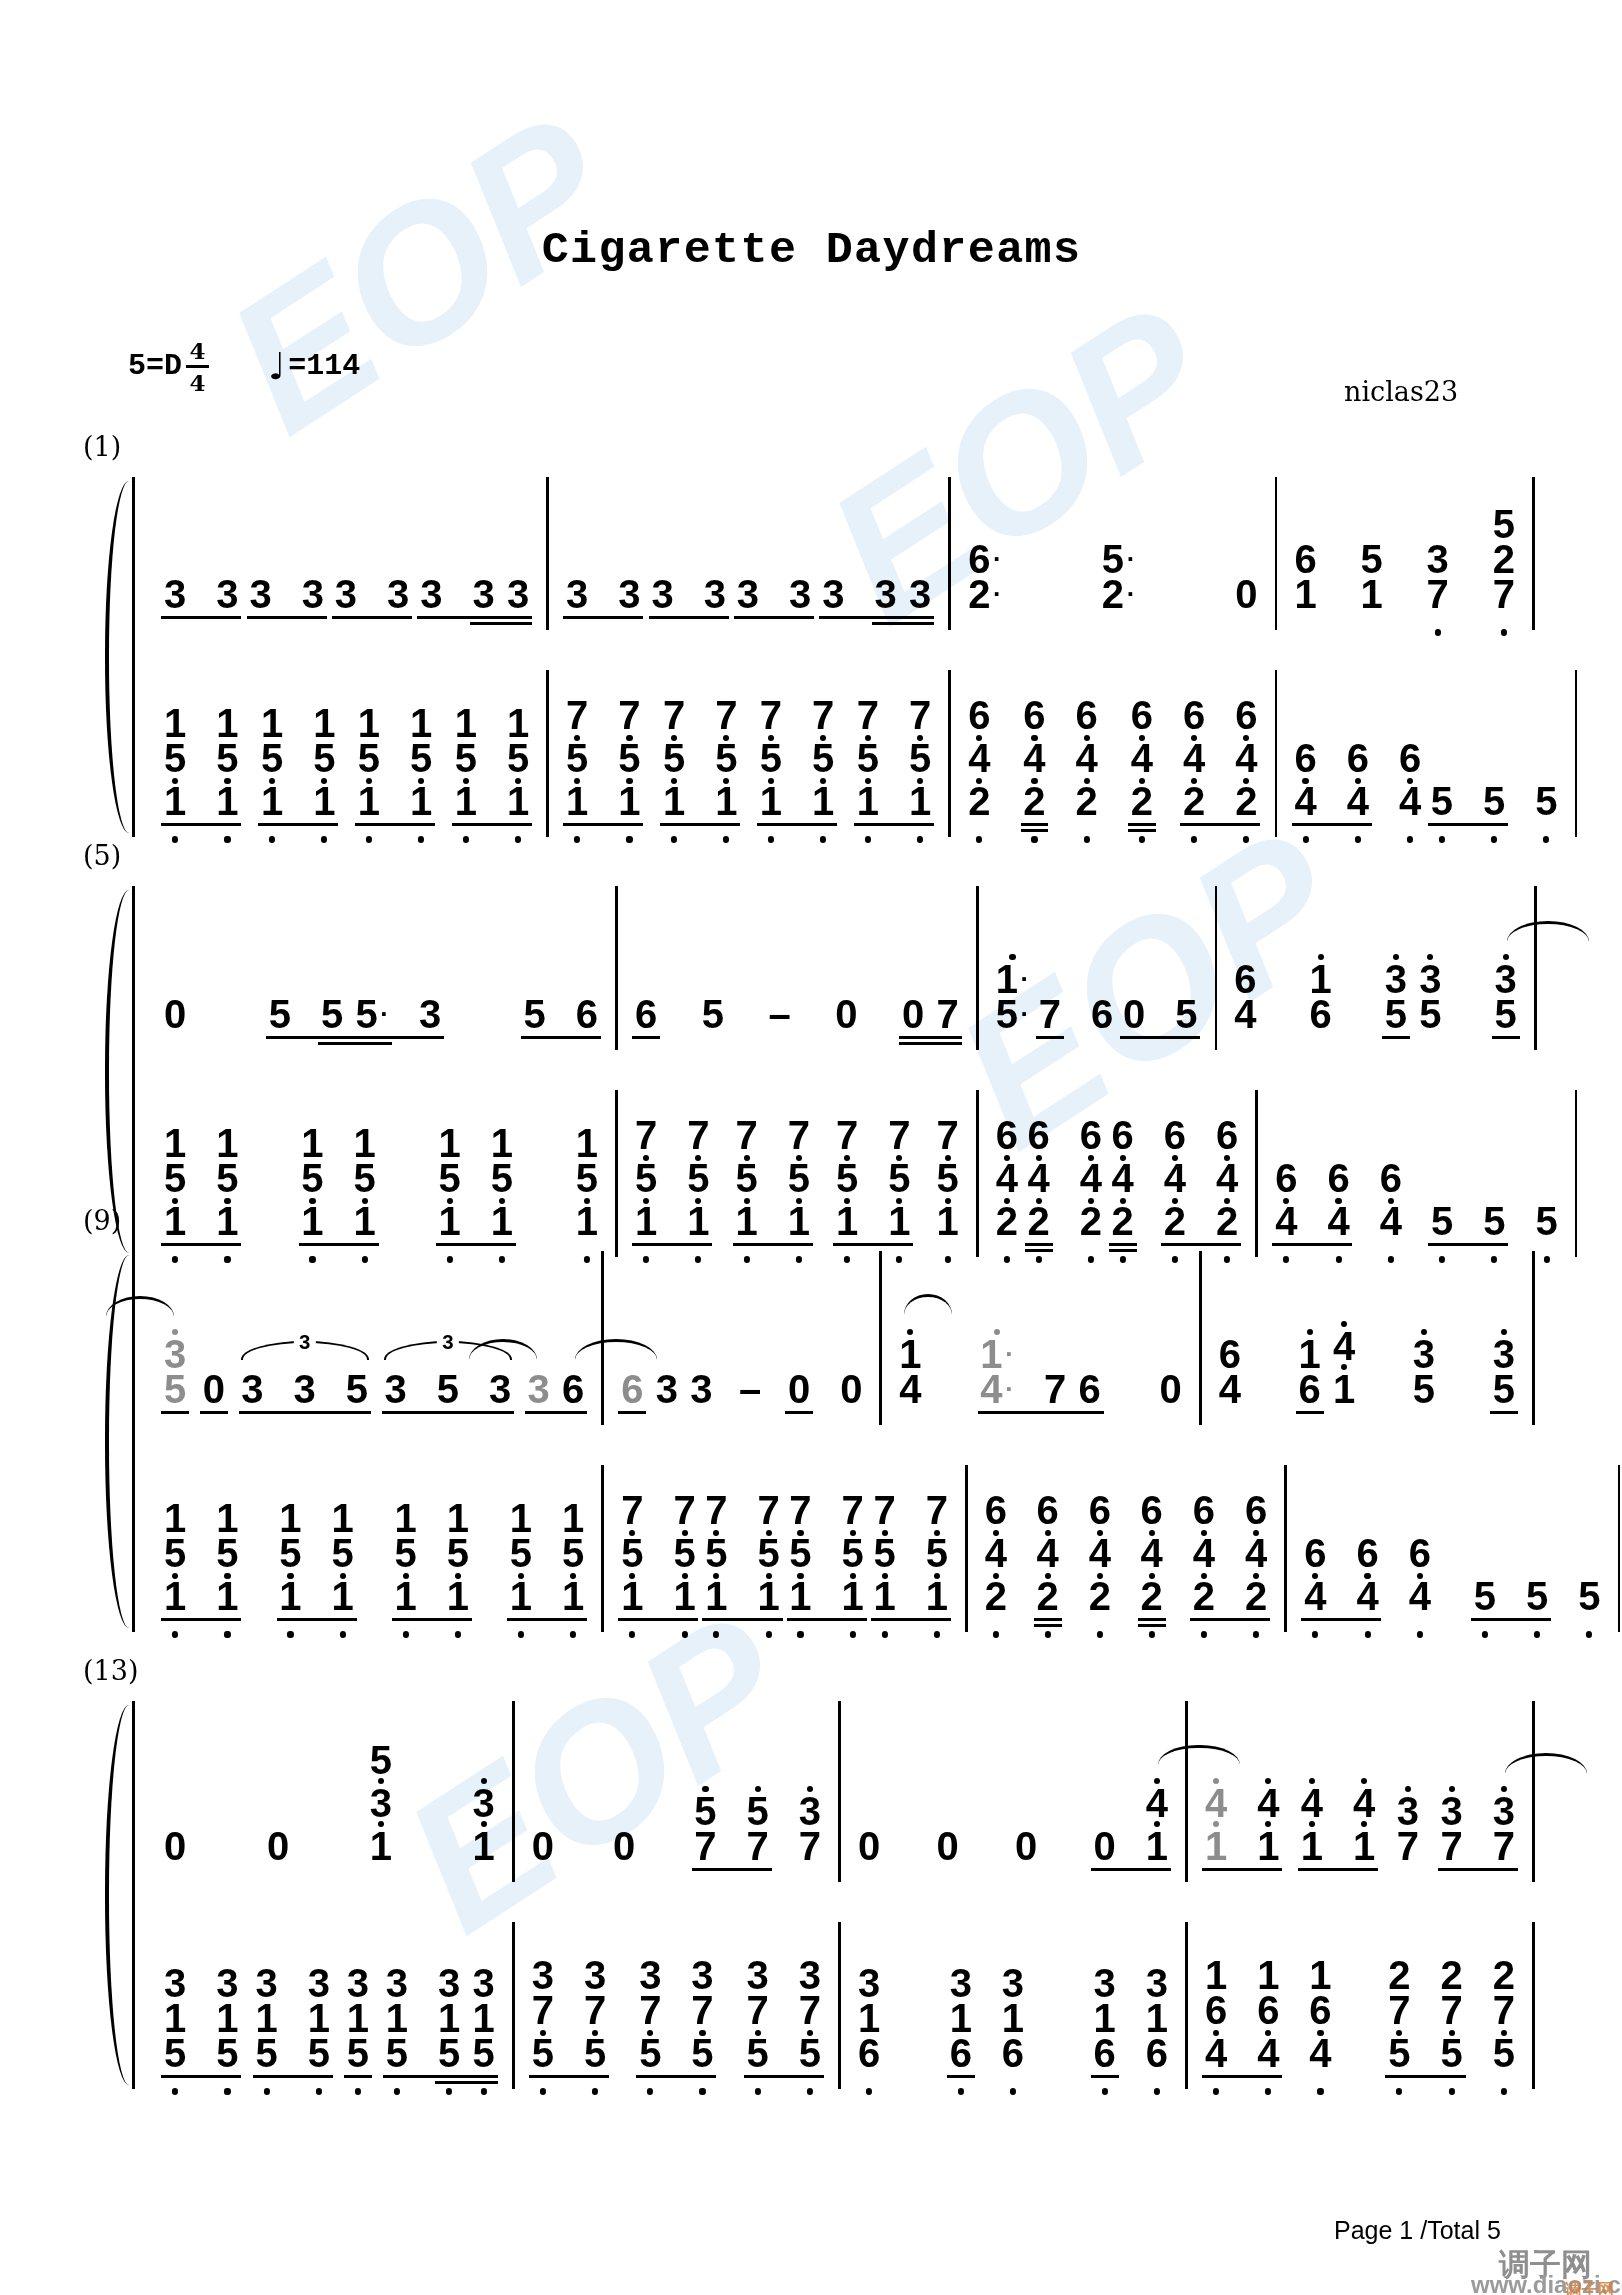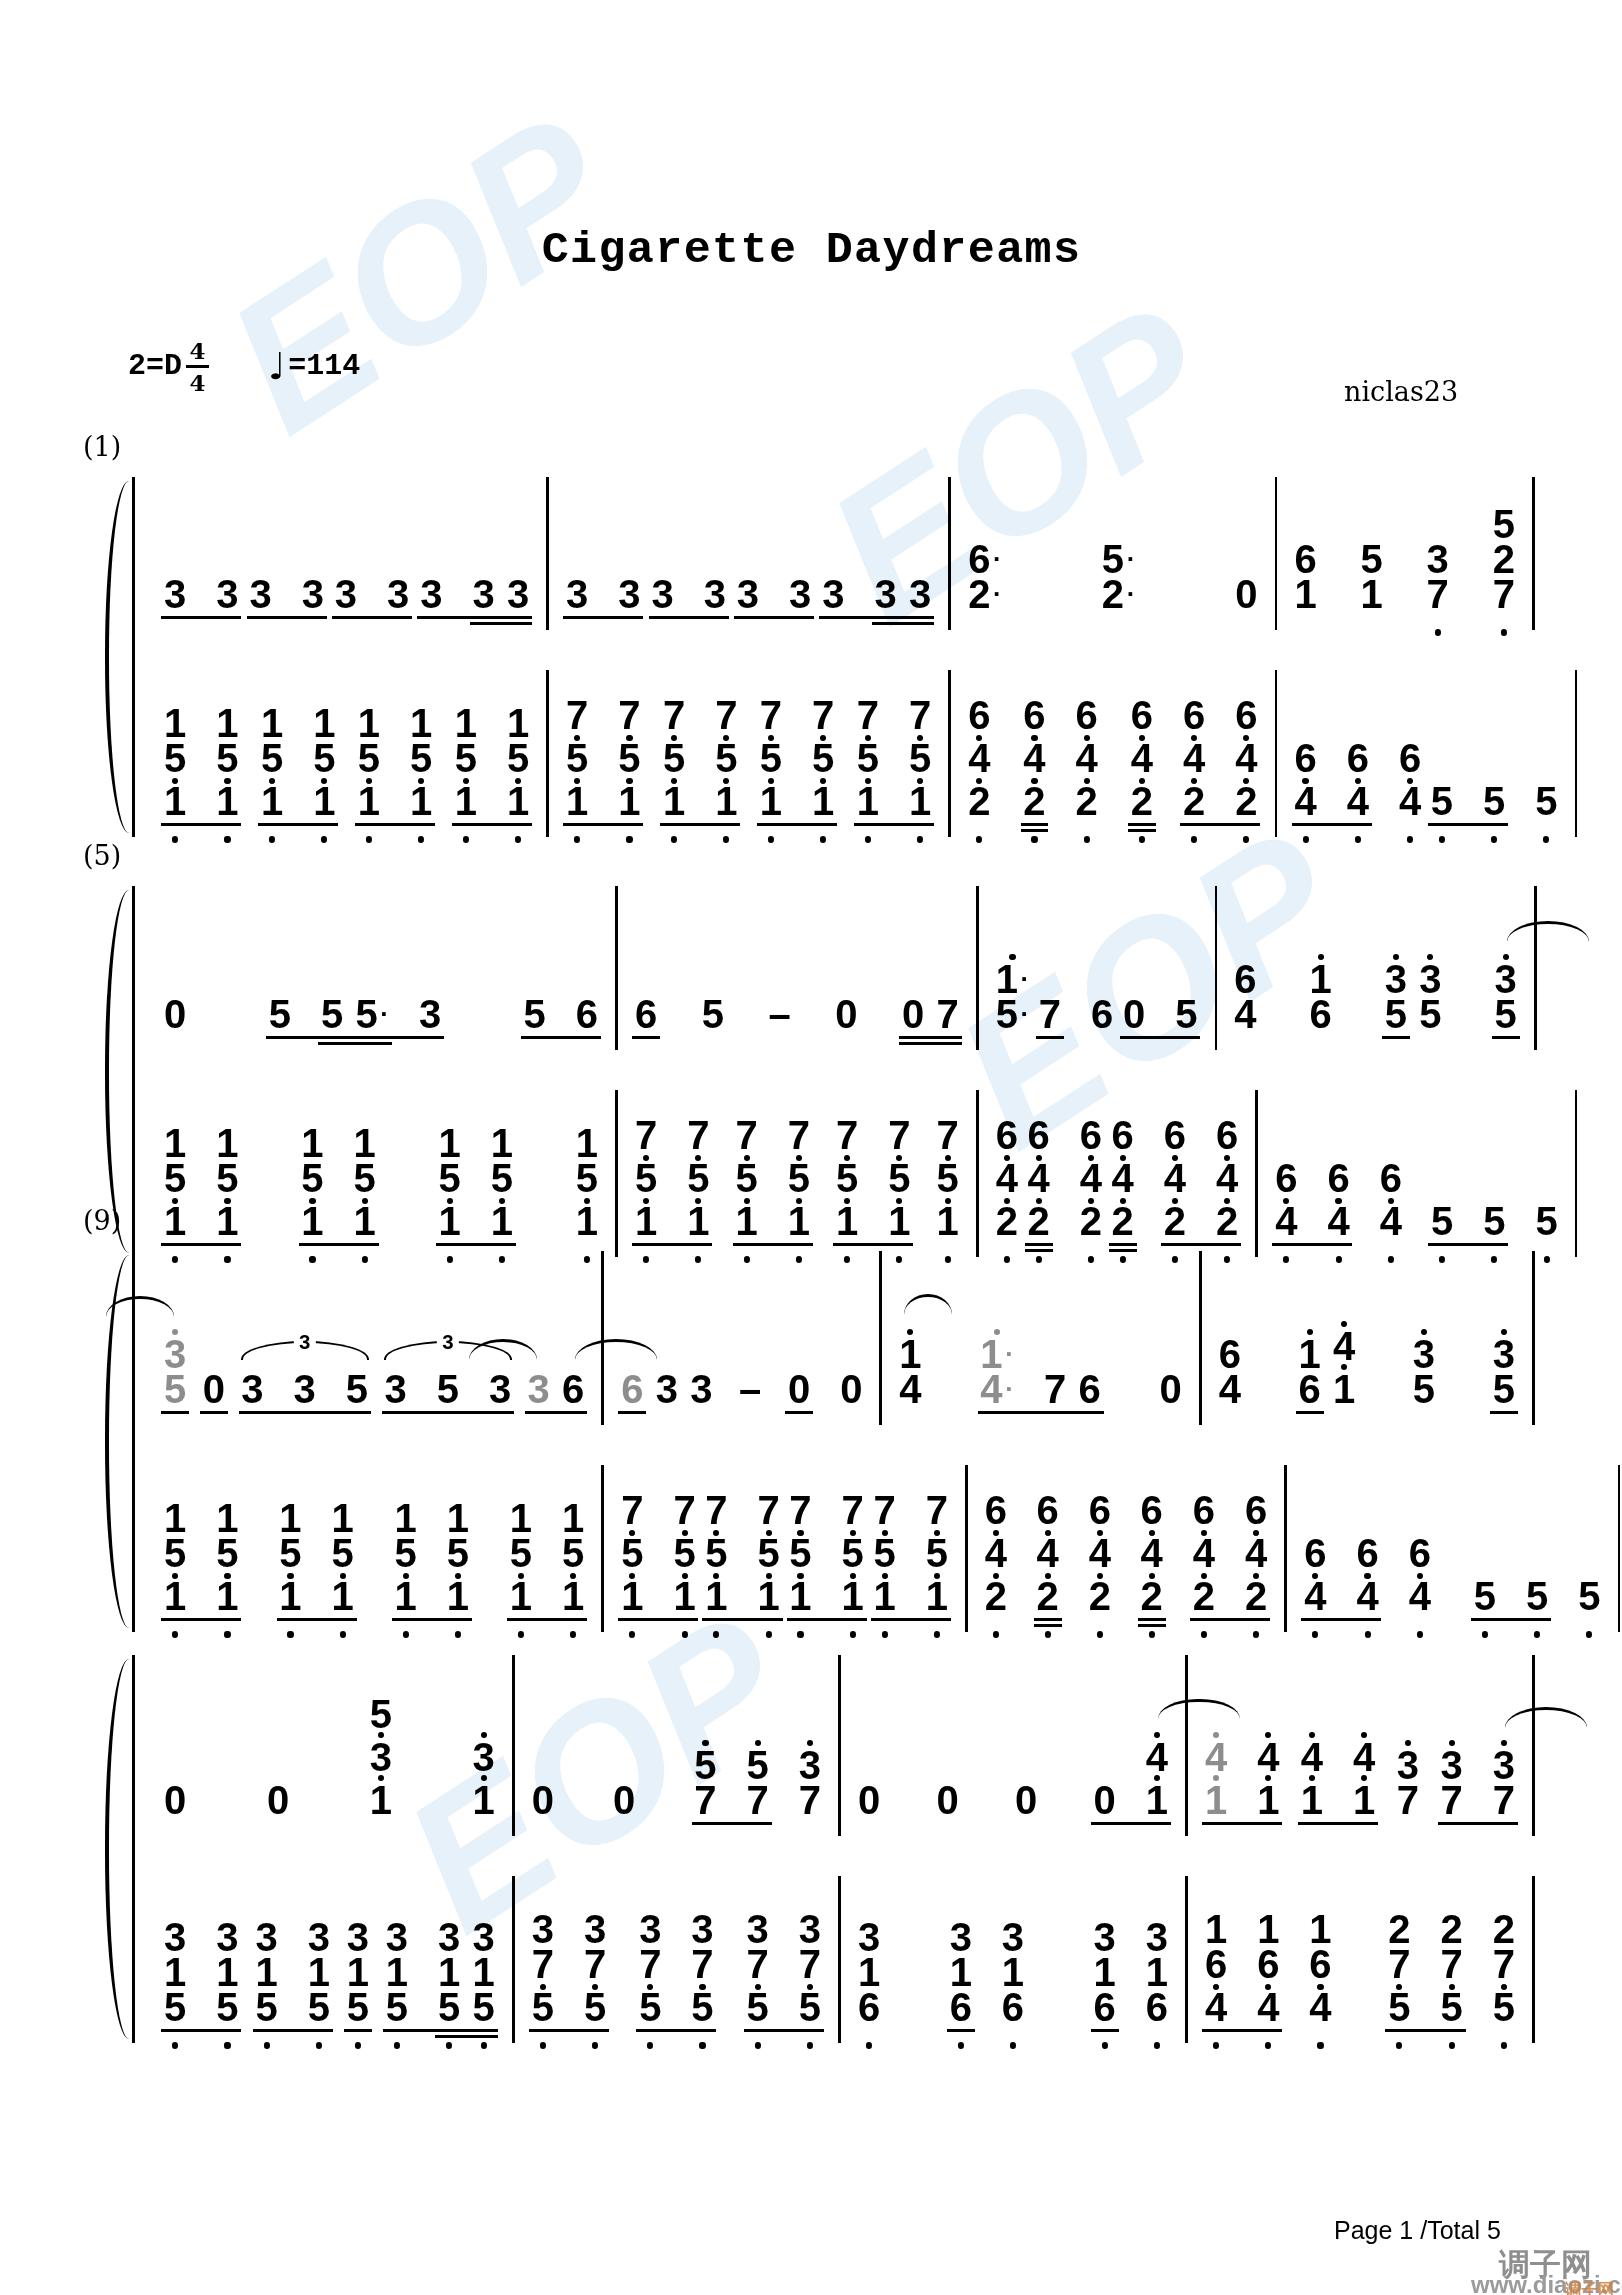--- a/index.html
+++ b/index.html
@@ -71,21 +71,21 @@
 </head>
 <body>
 
 <div class="wm" style="left:218px;top:164px;">EOP</div>
 <div class="wm" style="left:818px;top:354px;">EOP</div>
 <div class="wm" style="left:947px;top:879px;">EOP</div>
 <div class="wm" style="left:395px;top:1663px;">EOP</div>
 
 <div class="title">Cigarette Daydreams</div>
 <div class="meta">
-  <span>2=D</span>
+  <span>5=D</span>
     <span class="frac">
       <span>4</span>
       <span class="fbar"></span>
       <span>4</span>
     </span>
   <span class="tempo">
       <span class="glyph">♩</span>
       <span>=114</span>
     </span>
 </div>
@@ -2515,20 +2515,21 @@
                   </div>
                 </div>
               </div>
             </div>
           </div>
           <div class="bar"></div>
         </div>
       </div>
     </section>
     <section class="system">
+      <div class="syslabel">(13)</div>
       <div class="staves">
         <div class="brace"></div>
         <div class="startline"></div>
         <div class="mline melody">
           <div class="meas" style="flex: 0 0 26.5%;">
             <div class="cell">
               <div class="nu">
                 <div class="drow">
                   <span class="dg">0</span>
                 </div>

